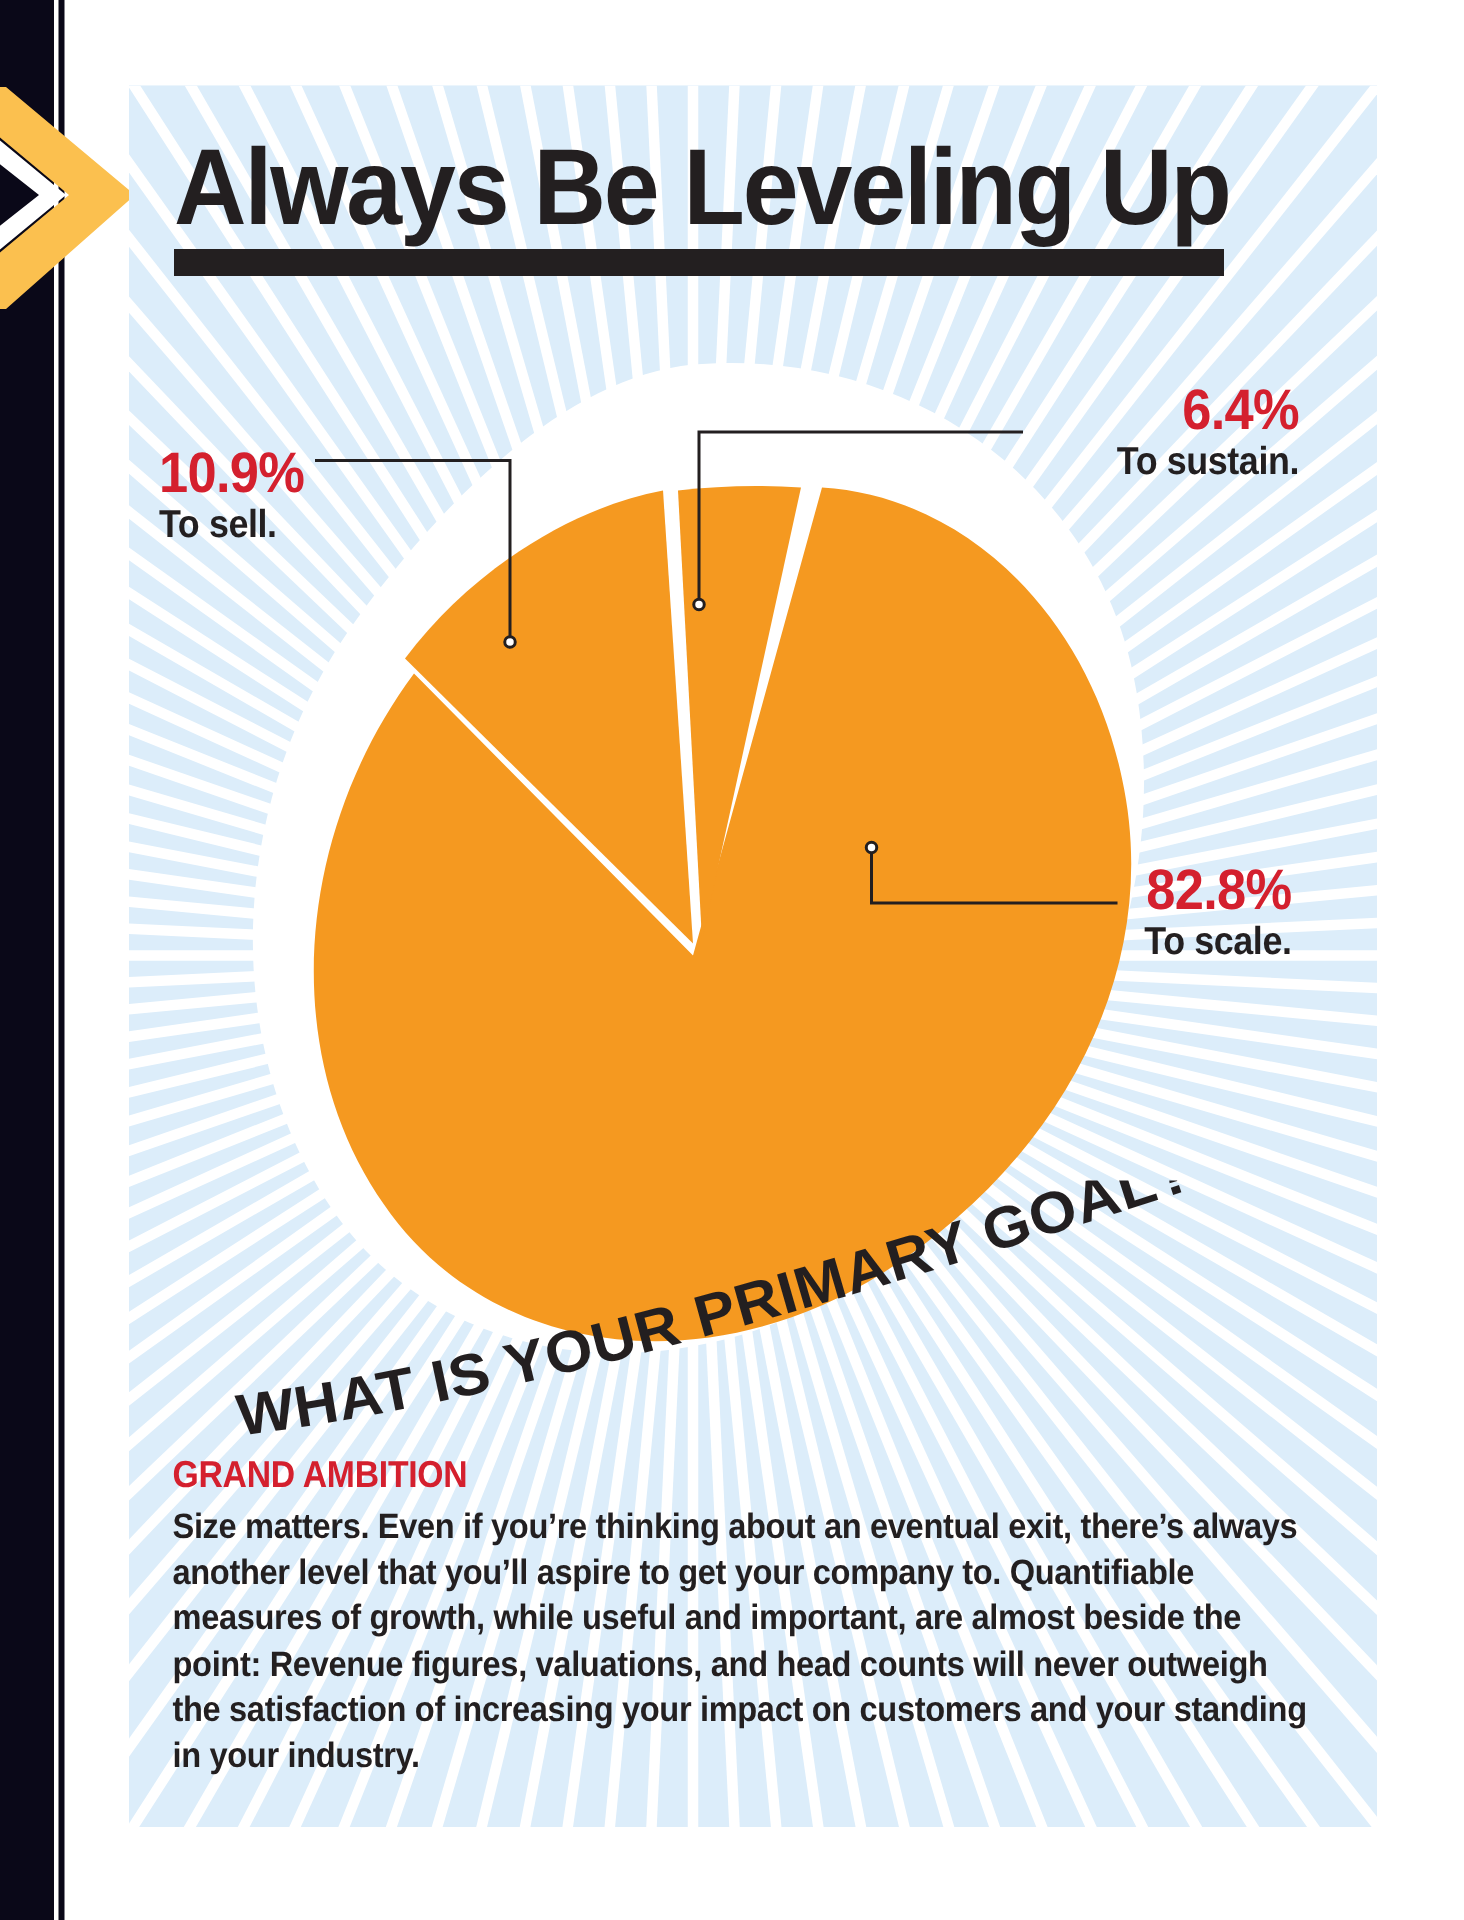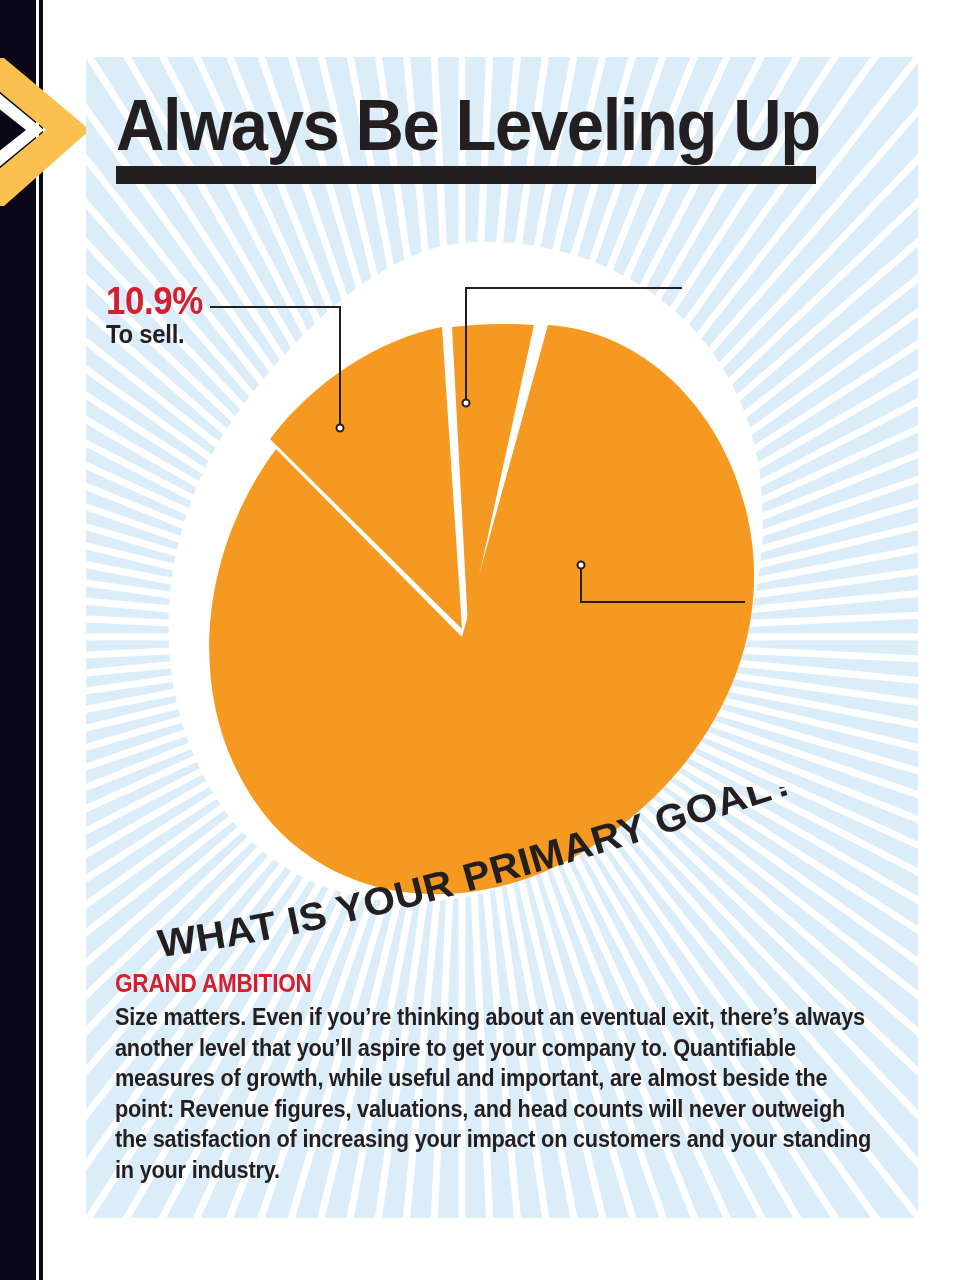--- a/index.html
+++ b/index.html
@@ -72,21 +72,21 @@
     font-size:26px;
     line-height:1.15;
     color:#231f20;
     letter-spacing:-0.3px;
     transform:scaleX(0.92);
     transform-origin:left center;
     white-space:nowrap;
   }
   .callout .lbl.right { transform-origin:right center; text-align:right; }
 
-  #callout-sell    { left:20px;  top:225px; }
+  #callout-sell    { left:20px;  top:240px; }
   #callout-sustain { left:520px; top:198px; width:260px; }
   #callout-scale   { left:560px; top:518px; width:215px; }
 
   #leaders { position:absolute; left:0; top:0; width:832px; height:1161px; pointer-events:none; }
 
   
   #question-arc { position:absolute; left:60px; top:730px; width:700px; height:180px; }
 
   
   #footer { position:absolute; left:29px; top:912px; width:760px; }
@@ -316,21 +316,29 @@
       <circle cx="380" cy="346" r="3.5"></circle>
       <circle cx="495" cy="508" r="3.5"></circle>
     </g>
   </svg>
 
   <div class="callout" id="callout-sell">
     <div class="pct">10.9%</div>
     <div class="lbl">To sell.</div>
   </div>
 
-
+  <div class="callout" id="callout-sustain">
+    <div class="pct right">6.4%</div>
+    <div class="lbl right">To sustain.</div>
+  </div>
+
+  <div class="callout" id="callout-scale">
+    <div class="pct right">82.8%</div>
+    <div class="lbl right">To scale.</div>
+  </div>
 
   <svg id="question-arc" viewBox="0 0 700 180">
     <defs>
       <path id="arcpath" d="M 14,170 C 180,150 400,86 660,2" fill="none"></path>
     </defs>
     <text font-family="Liberation Sans Narrow, Liberation Sans, sans-serif" font-weight="bold" font-size="39" fill="#231f20" letter-spacing="0.5" textLength="660" lengthAdjust="spacingAndGlyphs">
       <textPath href="#arcpath" xlink:href="#arcpath" startOffset="0">WHAT IS YOUR PRIMARY GOAL?</textPath>
     </text>
   </svg>
 

